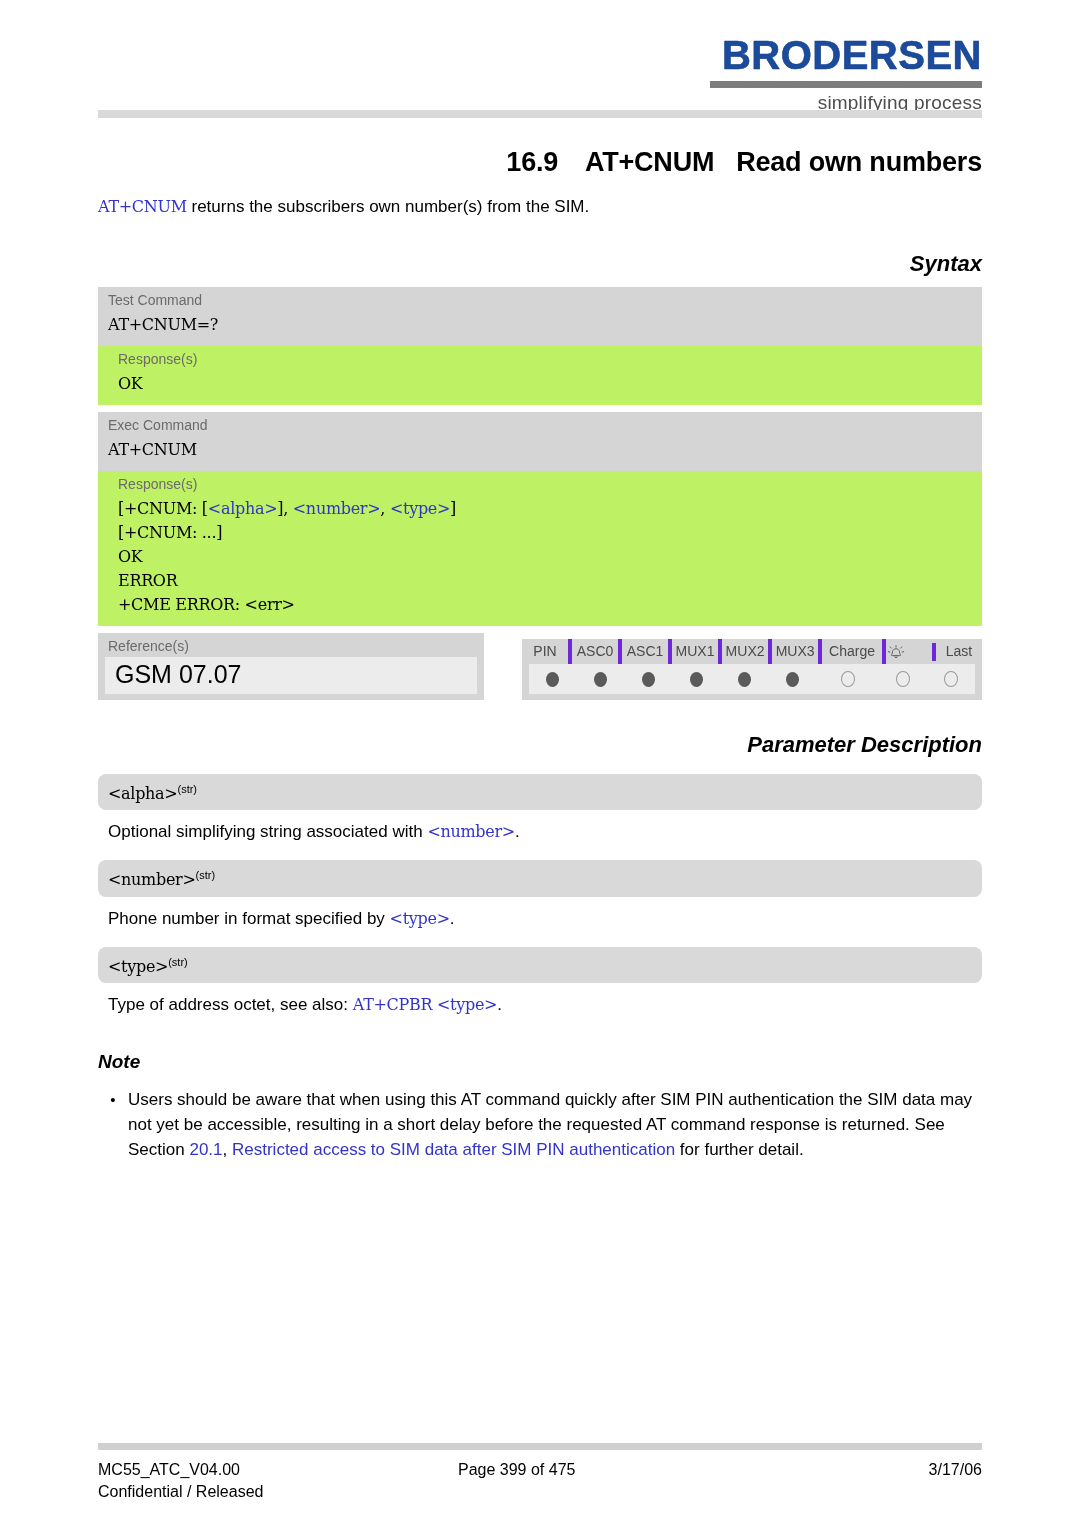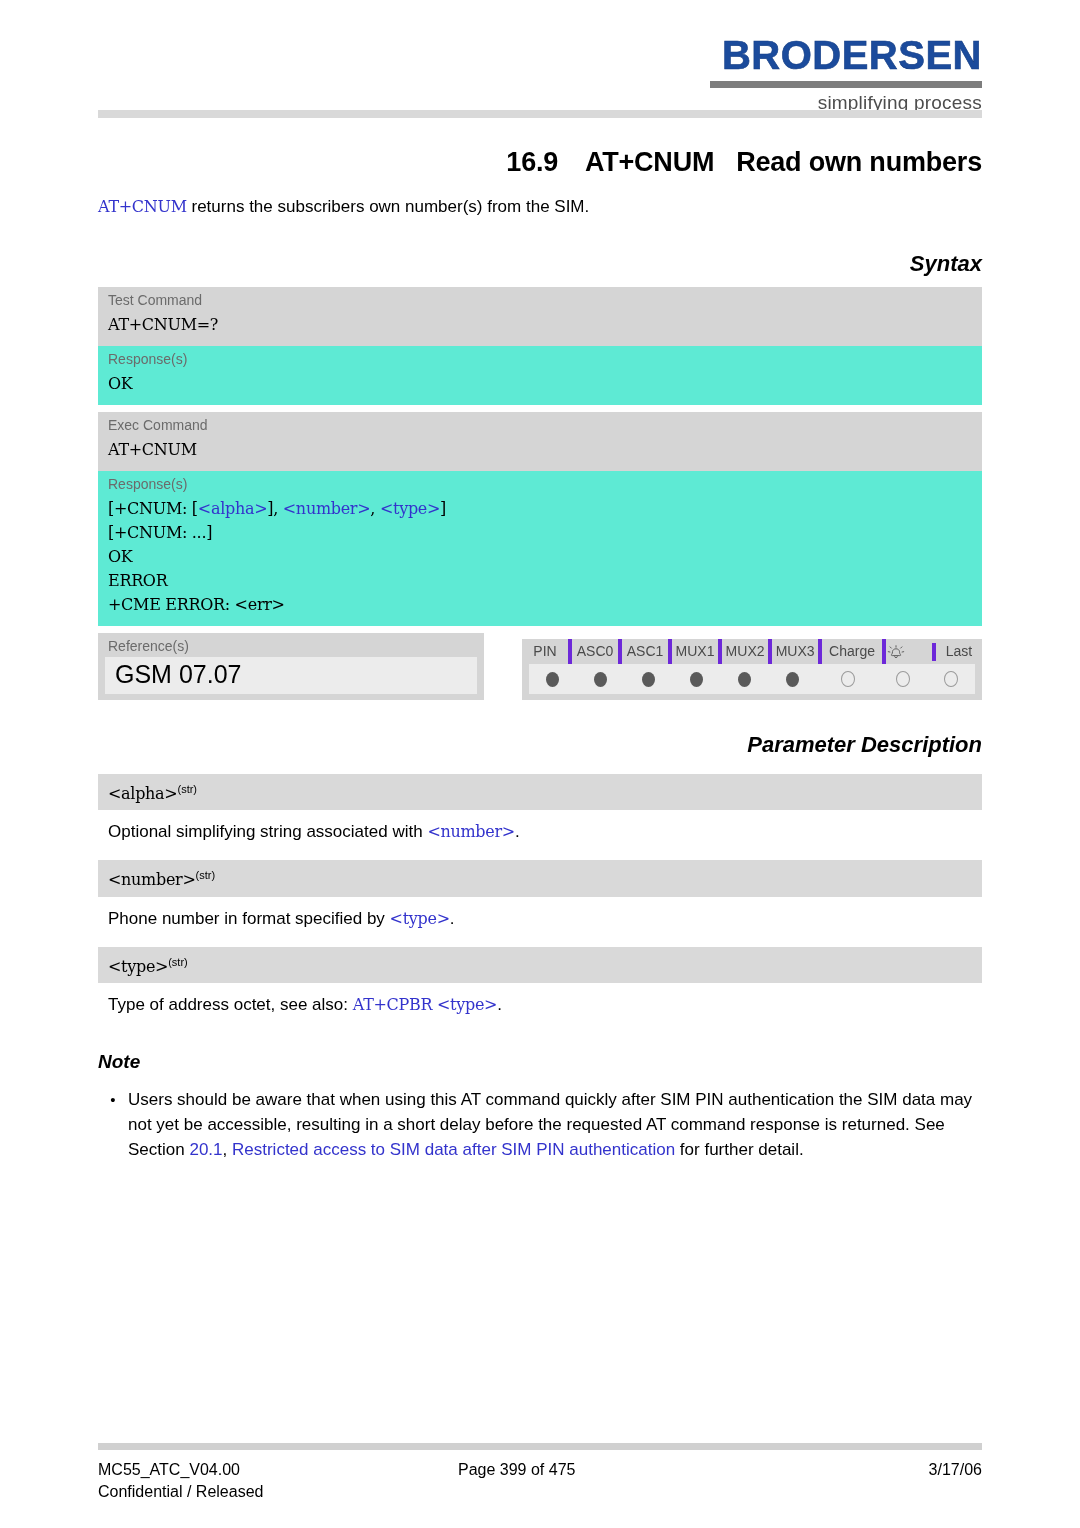--- a/index.html
+++ b/index.html
@@ -113,21 +113,21 @@
     font-size: 14px;
     color: #6b6b6b;
     padding: 5px 10px 2px 10px;
     line-height: 17px;
   }
   .row-value {
     padding: 2px 10px 9px 10px;
     line-height: 24px;
   }
   .shade-dark { background: #d5d5d5; }
-  .shade-light { background: #5eead4; }
+  .shade-light { background: #bef264; padding-left: 10px; }
 
   
   .ref-row {
     display: flex;
     align-items: flex-end;
     margin-top: 7px;
   }
   .ref-box {
     width: 386px;
     background: #d5d5d5;
@@ -187,20 +187,21 @@
     border: 1.3px solid #9a9a9a;
   }
   .bell-icon { display: block; }
 
   
   .param-block { margin-top: 16px; }
   .param-bar {
     background: #d9d9d9;
     padding: 5px 10px 6px 10px;
     line-height: 21px;
+    border-radius: 8px;
   }
   .param-bar sup {
     font-family: "Liberation Sans", sans-serif;
     font-size: 11px;
     letter-spacing: 0;
   }
   .param-text {
     padding: 10px 10px 0 10px;
     font-size: 17px;
     line-height: 24px;

